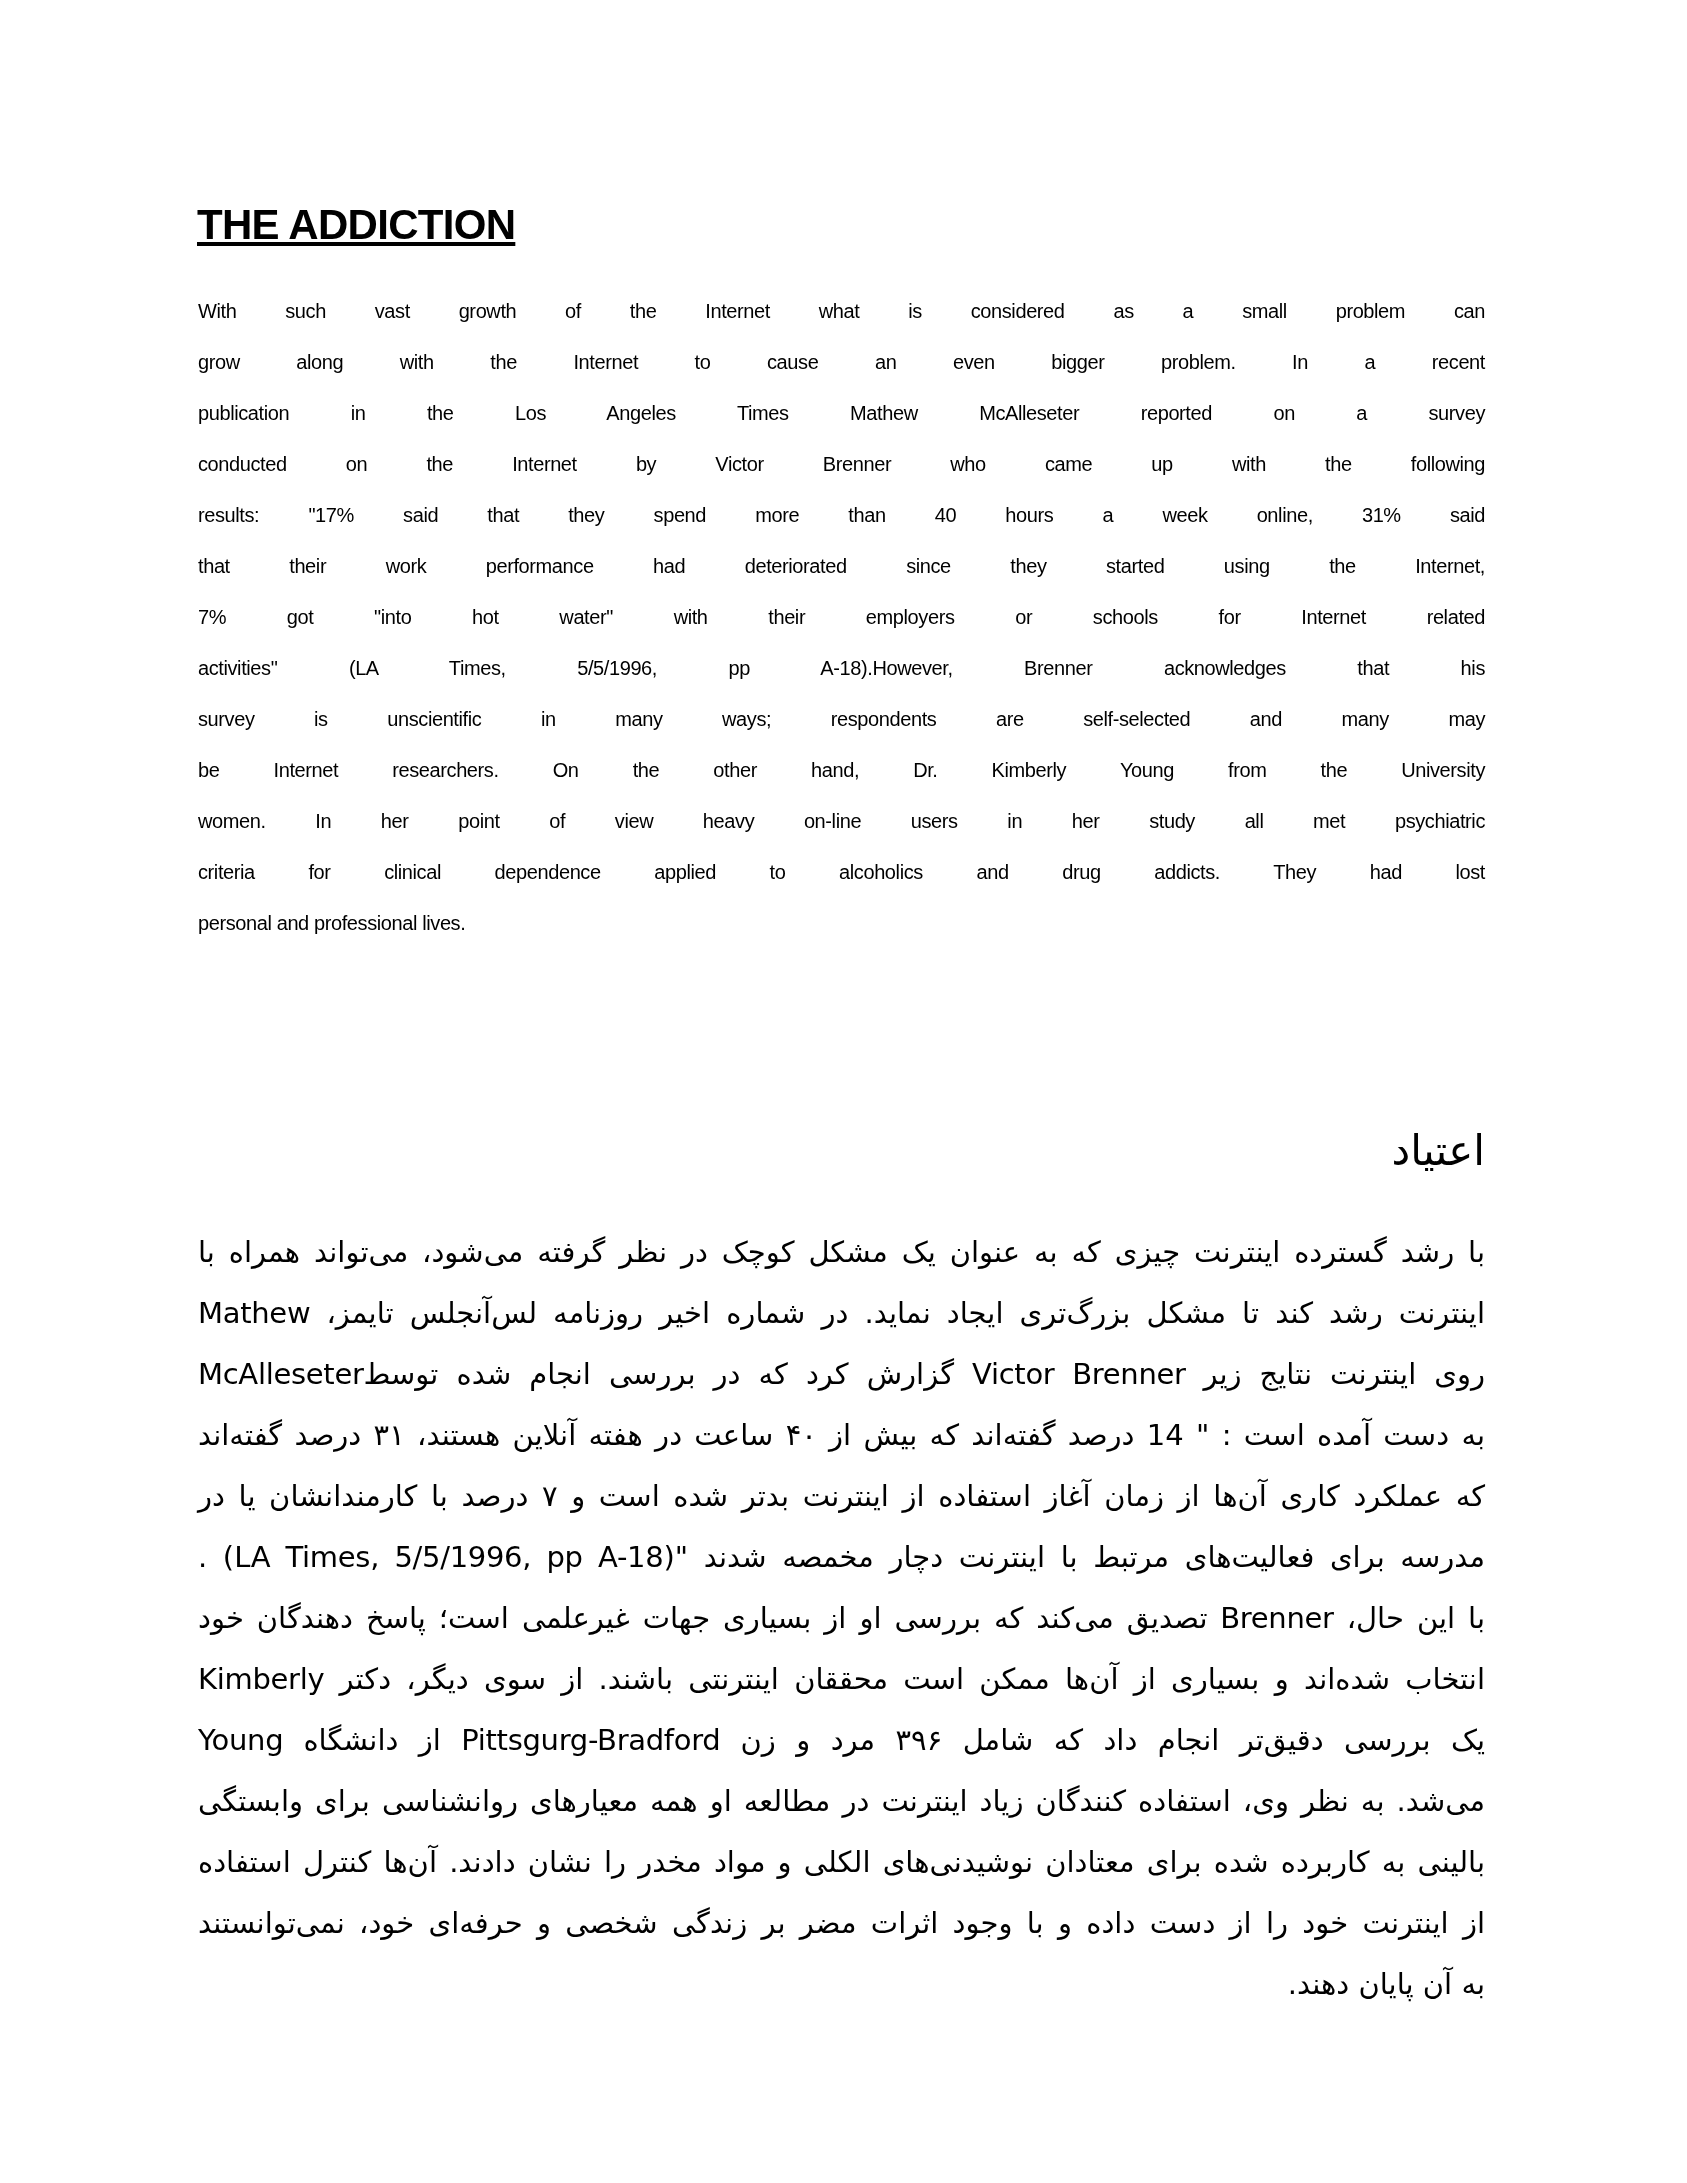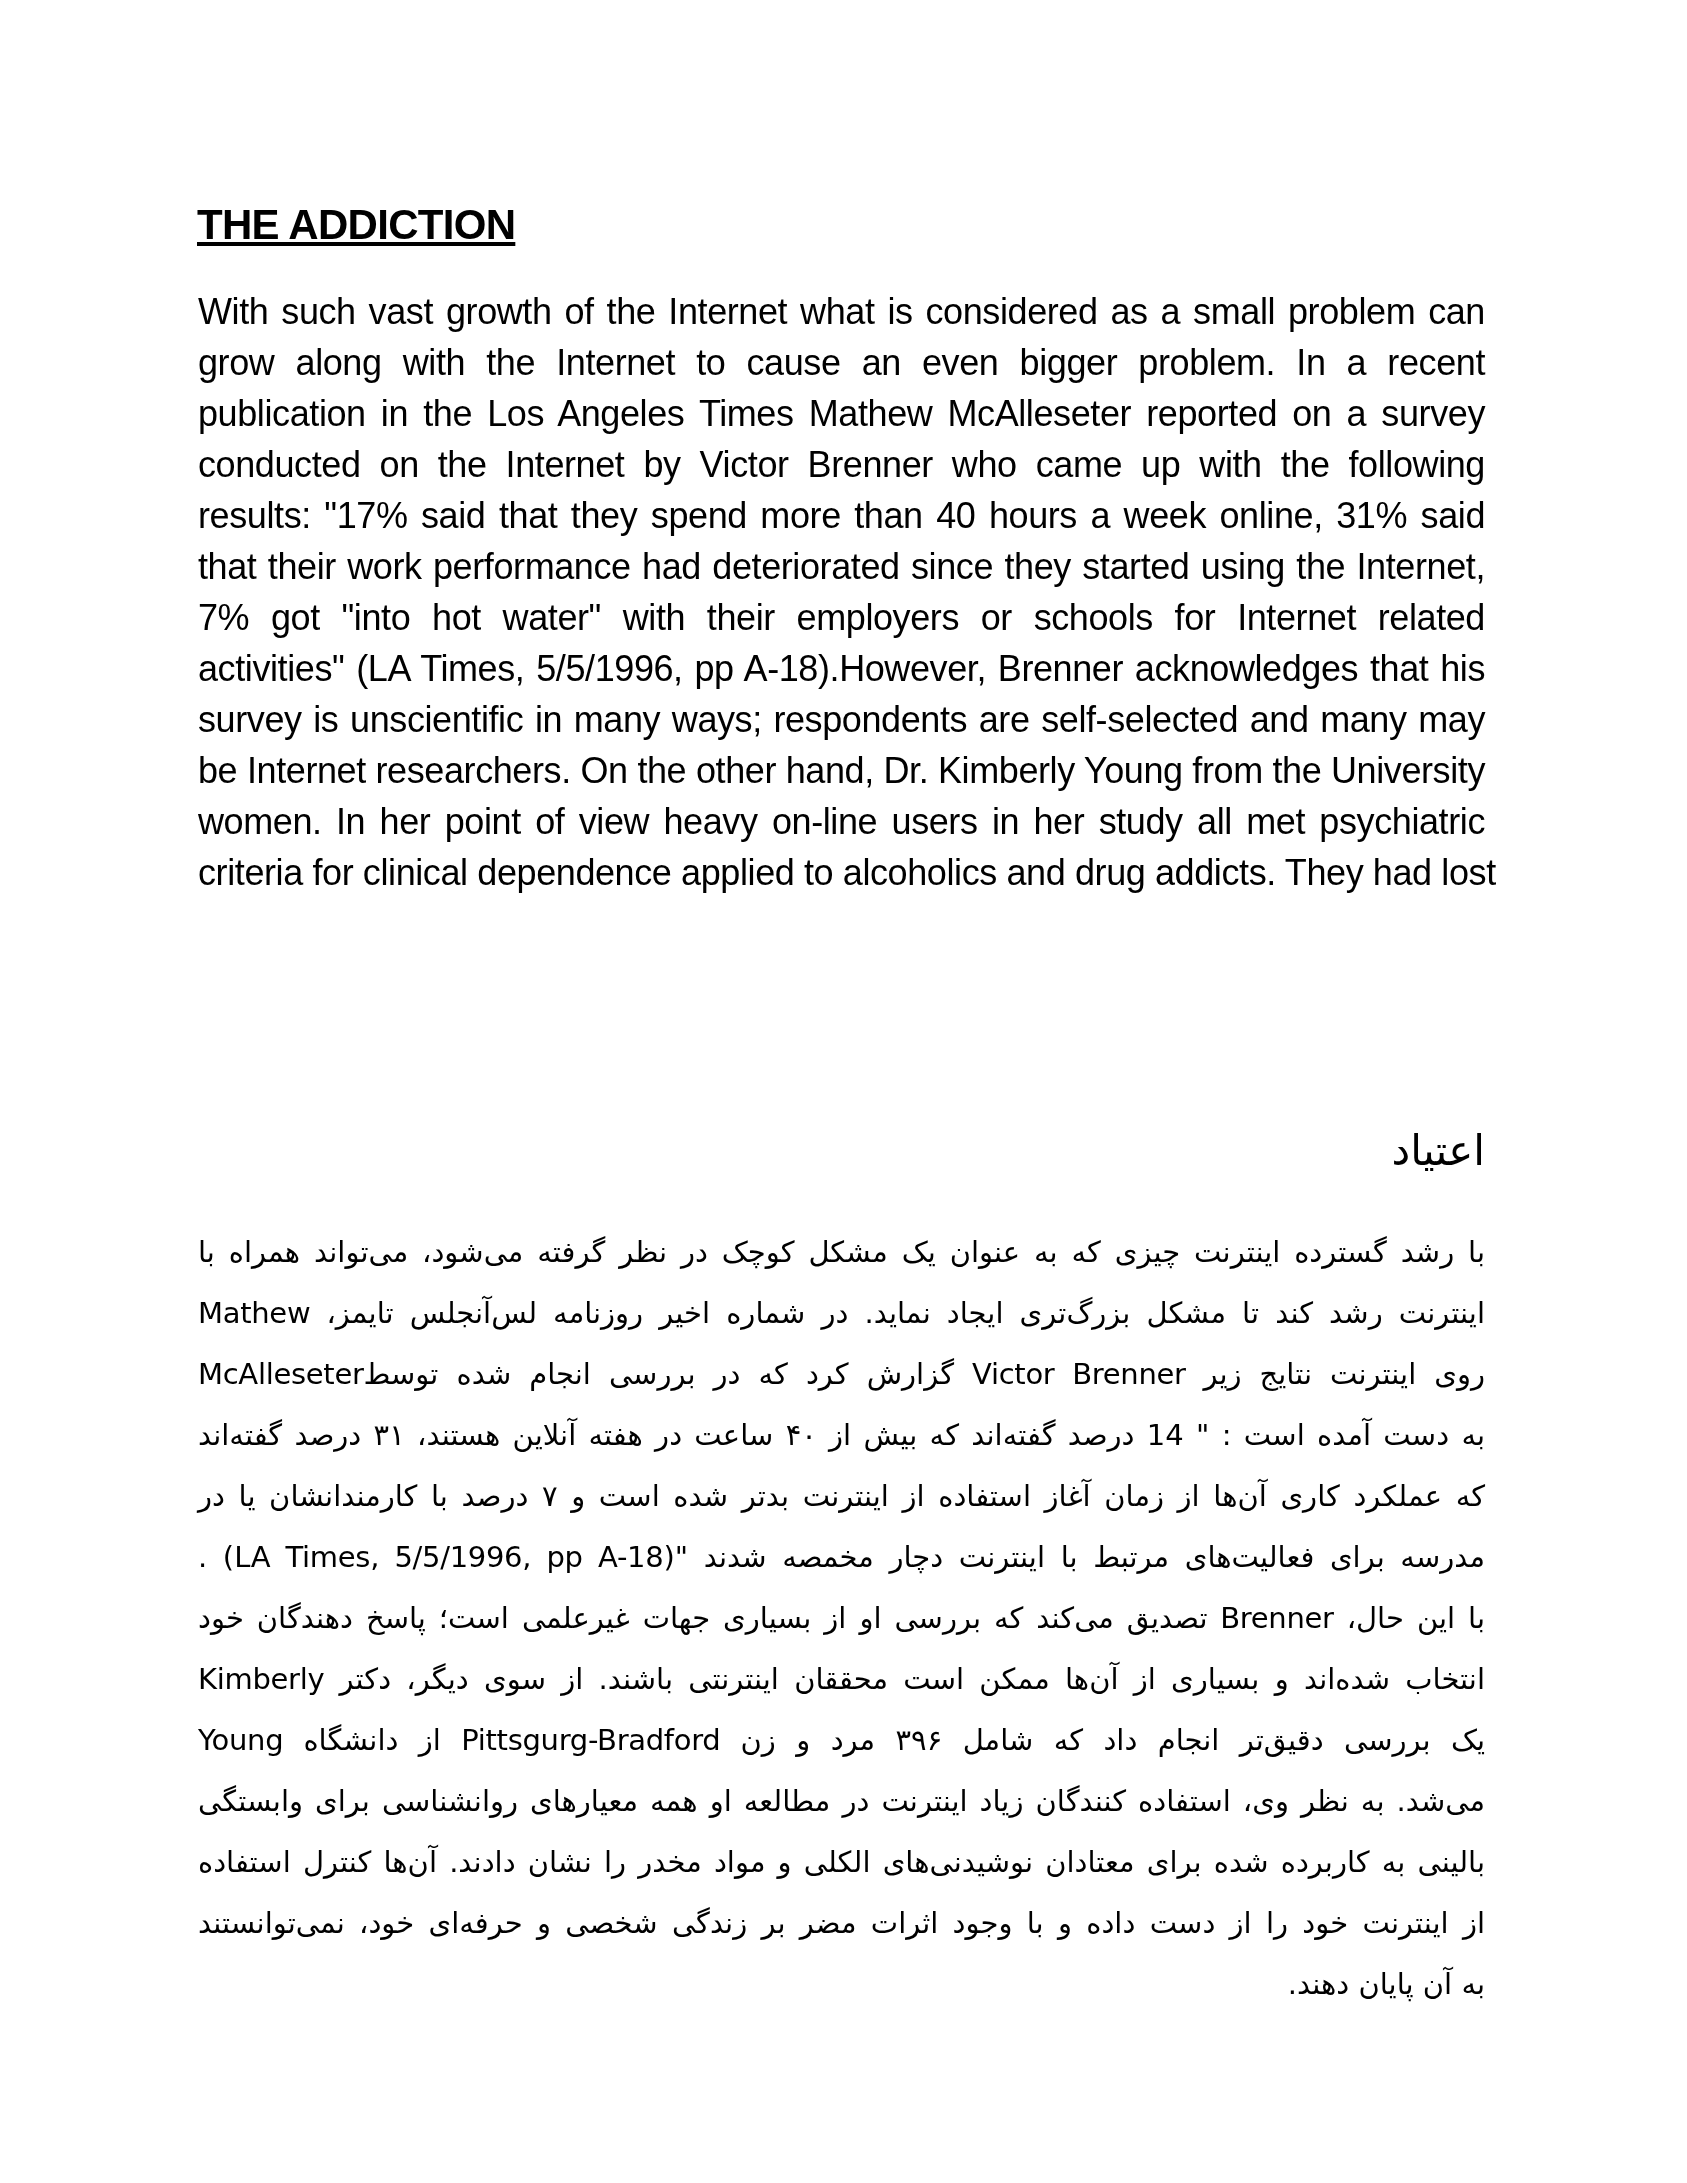--- a/index.html
+++ b/index.html
@@ -8,21 +8,21 @@
 
   .en-title {
     position: absolute; left: 197px; top: 198px;
     font-family: "Liberation Sans", "DejaVu Sans", sans-serif;
     font-weight: bold; font-size: 42px; line-height: 53px;
     letter-spacing: -0.7px; white-space: nowrap; text-decoration: underline;
   }
   .en-body {
     position: absolute; left: 198px; top: 286px; width: 1287px;
     font-family: "Liberation Sans", "DejaVu Sans", sans-serif;
-    font-size: 36px;
+    font-size: 20px;
   }
   .en-line {
     display: block; height: 51px; line-height: 51px;
     white-space: nowrap; text-align: justify; text-align-last: justify;
     overflow: visible; letter-spacing: -0.4px;
   }
   .en-line.last { text-align-last: left; }
 
   .fa-title {
     position: absolute; right: 202px; top: 1118px;
@@ -54,20 +54,21 @@
     <span class="en-line">publication in the Los Angeles Times Mathew McAlleseter reported on a survey</span>
     <span class="en-line">conducted on the Internet by Victor Brenner who came up with the following</span>
     <span class="en-line">results: "17% said that they spend more than 40 hours a week online, 31%  said</span>
     <span class="en-line">that their work performance had deteriorated since they started using the Internet,</span>
     <span class="en-line">7% got "into hot water" with their employers or schools for Internet related</span>
     <span class="en-line">activities" (LA Times, 5/5/1996, pp A-18).However, Brenner acknowledges that his</span>
     <span class="en-line">survey is unscientific in many ways; respondents are self-selected and many may</span>
     <span class="en-line">be Internet researchers. On the other hand, Dr. Kimberly Young from the University</span>
     <span class="en-line">women. In her point of view heavy on-line users in her study all met psychiatric</span>
     <span class="en-line">criteria for clinical dependence applied to alcoholics and drug addicts. They had lost</span>
+    <span class="en-line last">personal and professional lives.</span>
   </div>
 
   <div class="fa-title">اعتیاد</div>
 
   <div class="fa-body">
     <span class="fa-line">با رشد گسترده اینترنت چیزی که به عنوان یک مشکل کوچک در نظر گرفته می‌شود، می‌تواند همراه با</span>
     <span class="fa-line">اینترنت رشد کند تا مشکل بزرگ‌تری ایجاد نماید. در شماره اخیر روزنامه لس‌آنجلس تایمز،  Mathew</span>
     <span class="fa-line">McAlleseterگزارش کرد که در بررسی انجام شده توسط  Victor Brenner روی اینترنت نتایج زیر</span>
     <span class="fa-line">به دست آمده است : " 14 درصد گفته‌اند که بیش از ۴۰ ساعت در هفته آنلاین هستند، ۳۱ درصد گفته‌اند</span>
     <span class="fa-line">که عملکرد کاری آن‌ها از زمان آغاز استفاده از اینترنت بدتر شده است و ۷ درصد با کارمندانشان یا در</span>

